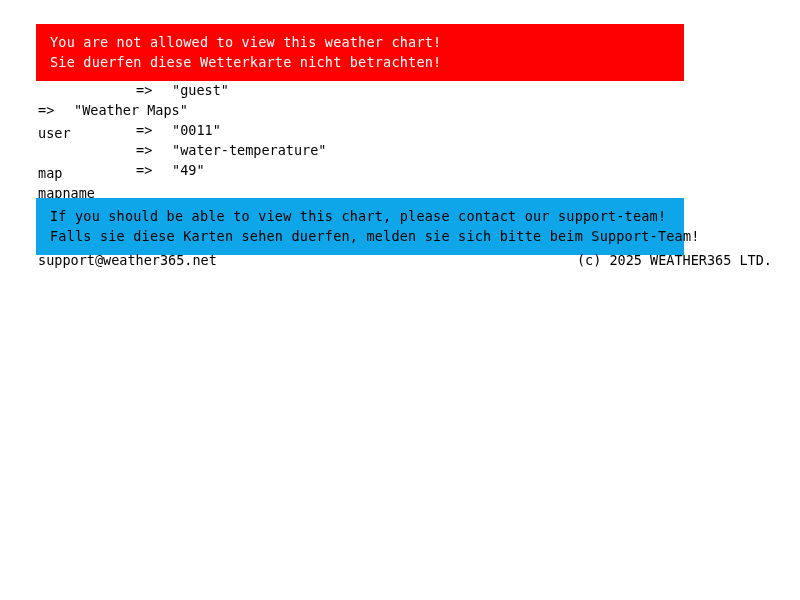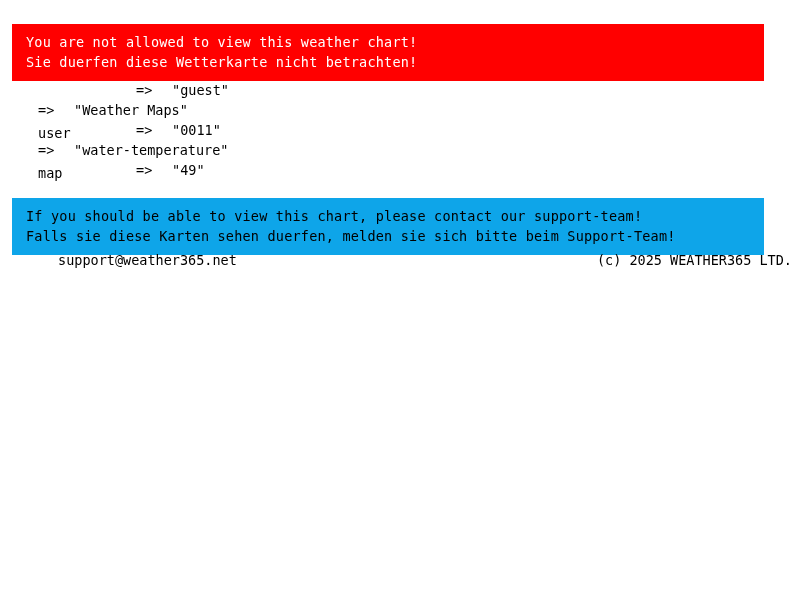--- a/index.html
+++ b/index.html
@@ -15,22 +15,22 @@
     font-size: 13px;
     color: #000000;
   }
   .page {
     position: relative;
     width: 800px;
     height: 600px;
   }
   .banner {
     position: absolute;
-    left: 12px;
-    width: 752px;
+    left: 36px;
+    width: 648px;
     box-sizing: border-box;
     padding: 8px 14px 9px 14px;
   }
   .banner-error {
     top: 24px;
     background: #ff0000;
     color: #ffffff;
   }
   .banner-info {
     top: 198px;
@@ -71,21 +71,20 @@
   .footer {
     position: absolute;
     left: 38px;
     top: 250px;
     width: 734px;
     display: flex;
     justify-content: space-between;
     line-height: 20px;
     white-space: pre;
     font-size: 13.5px;
-    margin-left: 20px;
   }
   .footer-right {
     text-align: left;
   }
 </style>
 </head>
 <body>
 
 <div class="page">
 
@@ -103,20 +102,21 @@
     <div class="param-row">
       <span class="param-arrow">=&gt;</span>
       <span class="param-value">"Weather Maps"</span>
     </div>
     <div class="param-row">
       <span class="param-key">map</span>
       <span class="param-arrow">=&gt;</span>
       <span class="param-value">"0011"</span>
     </div>
     <div class="param-row">
+      <span class="param-key">mapname</span>
       <span class="param-arrow">=&gt;</span>
       <span class="param-value">"water-temperature"</span>
     </div>
     <div class="param-row">
       <span class="param-key">step</span>
       <span class="param-arrow">=&gt;</span>
       <span class="param-value">"49"</span>
     </div>
   </div>
 

